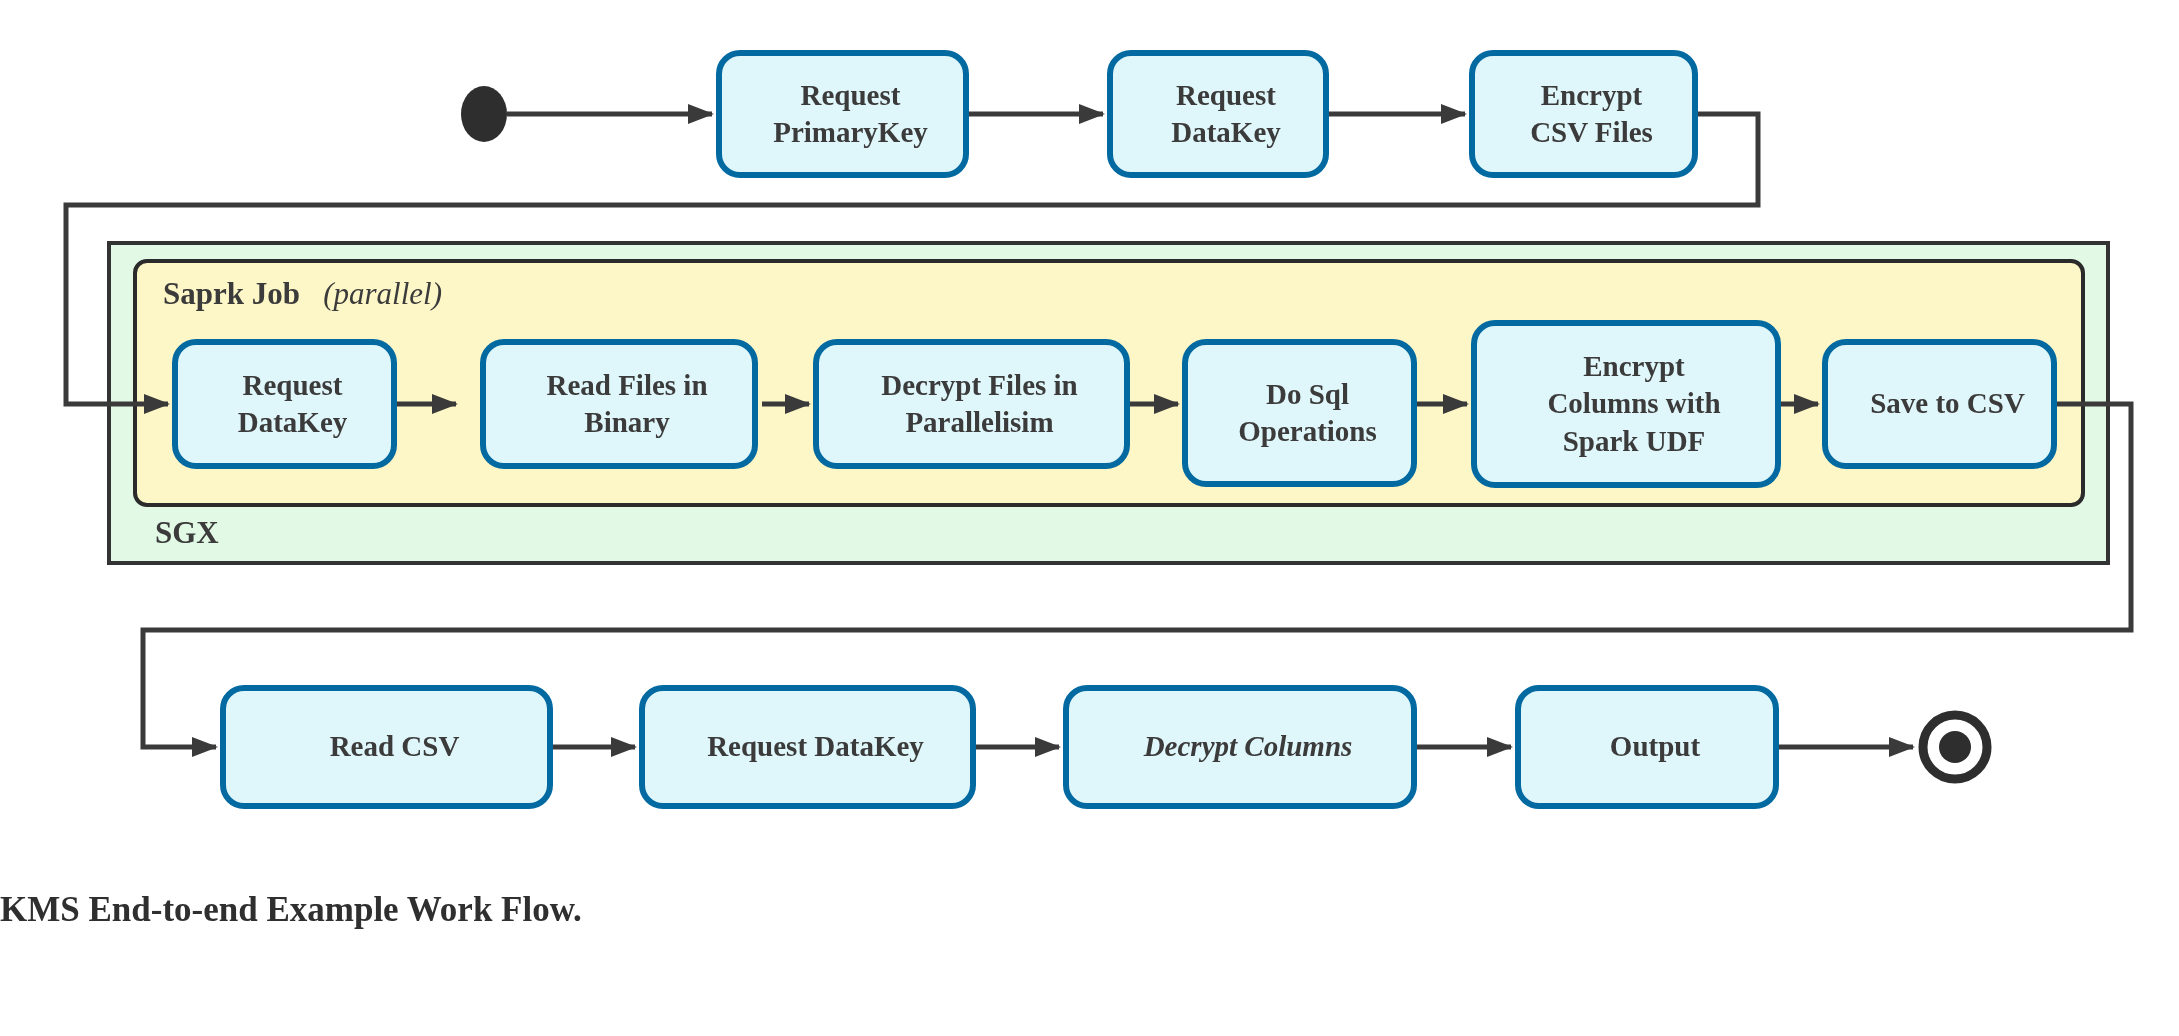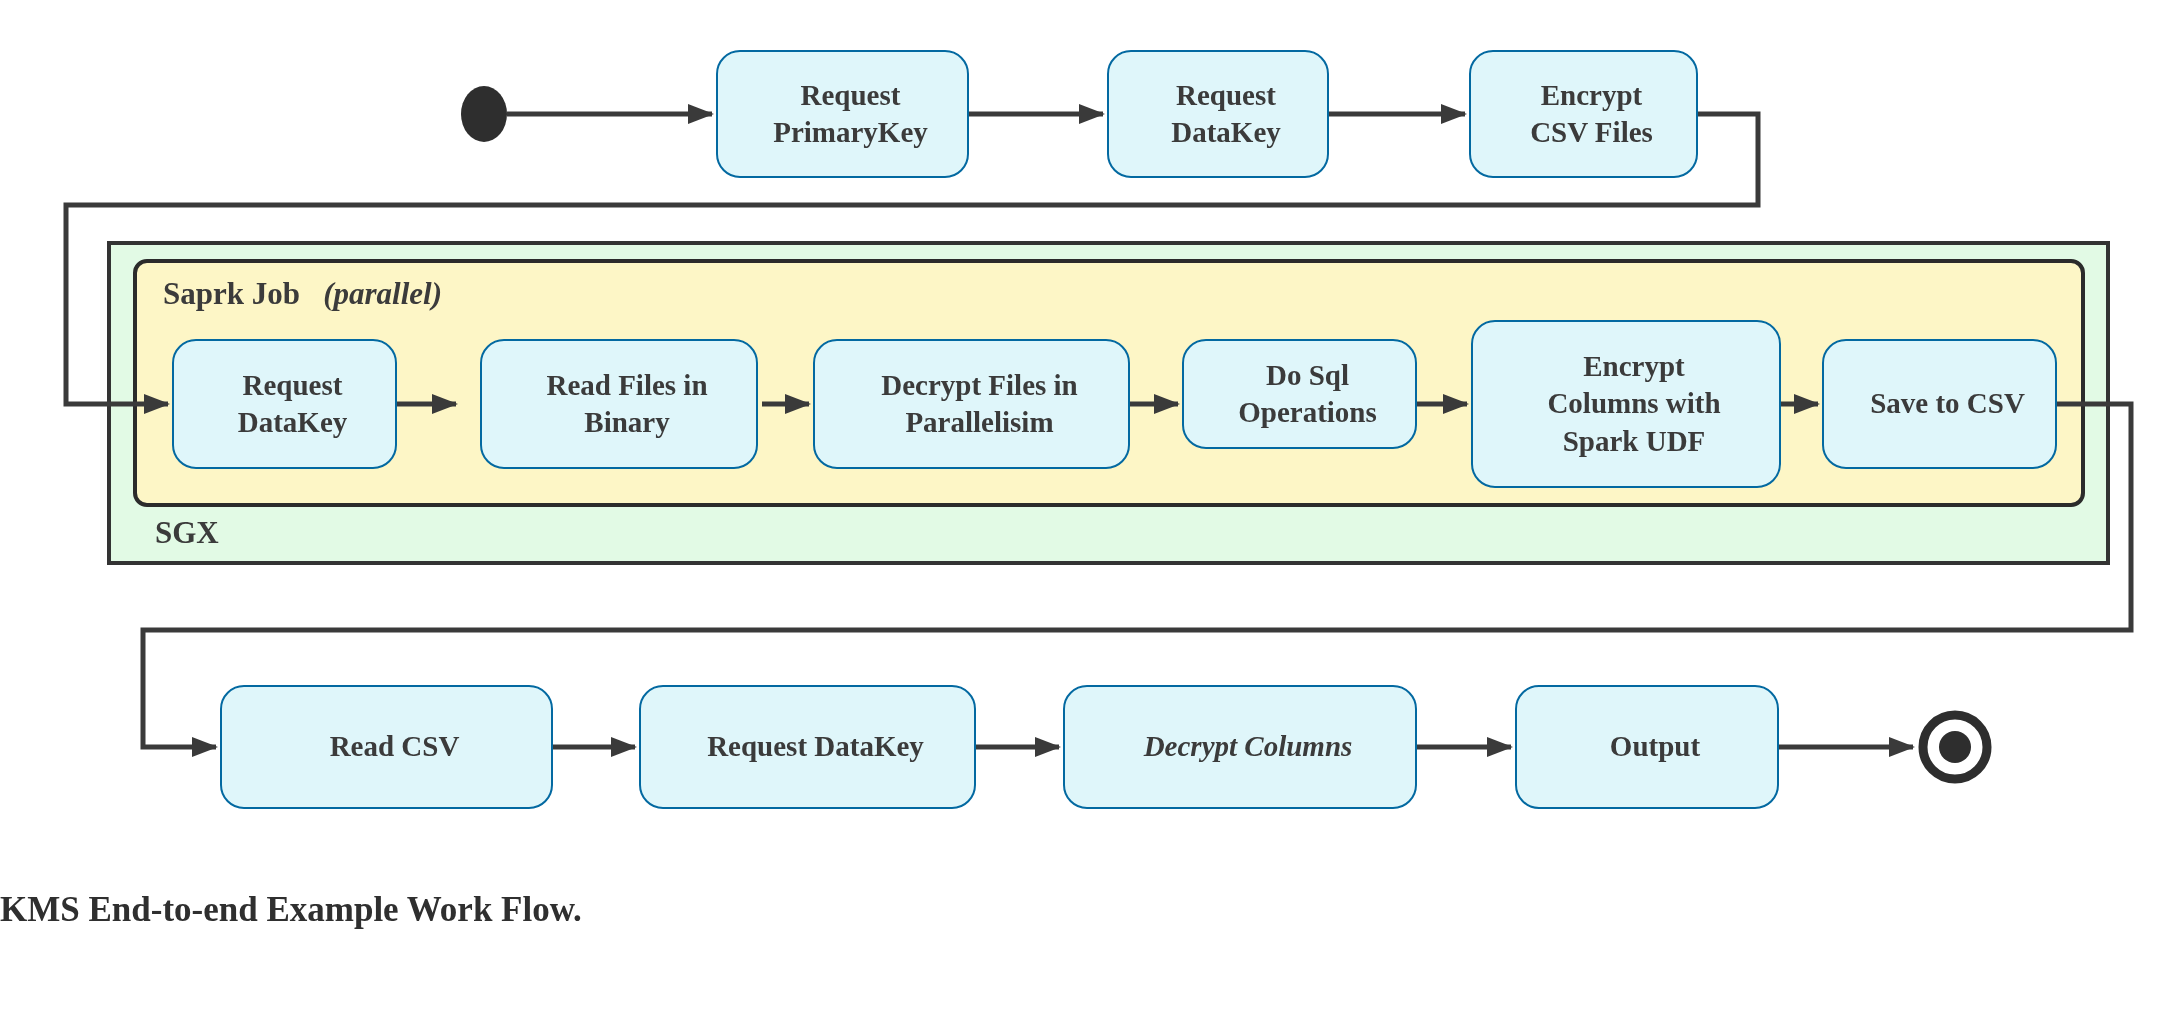--- a/index.html
+++ b/index.html
@@ -14,25 +14,25 @@
     position:absolute;left:107px;top:241px;width:2003px;height:324px;
     background:#e2fae5;border:4px solid #333333;box-sizing:border-box;
   }
   .container-yellow{
     position:absolute;left:133px;top:259px;width:1952px;height:248px;
     background:#fdf6c6;border:4px solid #2b2b2b;border-radius:14px;box-sizing:border-box;
   }
   .zone-label{
     position:absolute;color:#3b3b3b;font-size:31px;font-weight:bold;white-space:nowrap;
   }
-  .zone-label .qualifier{font-weight:bold;font-style:italic;}
+  .zone-label .qualifier{font-weight:normal;font-style:italic;}
   svg.wires{position:absolute;left:0;top:0;z-index:3;}
   .node{
     position:absolute;z-index:4;box-sizing:border-box;
-    background:#dff6fa;border:2px solid #0369a1;border-radius:24px;
+    background:#dff6fa;border:6px solid #0369a1;border-radius:24px;
     display:flex;align-items:center;justify-content:center;
     text-align:center;font-weight:bold;font-size:29px;line-height:1.28;
     color:#3b3b3b;white-space:pre-line;padding-left:16px;
   }
   .caption{
     position:absolute;left:0;top:890px;width:2179px;text-align:left;
     font-size:35px;font-weight:bold;color:#2f2f2f;
   }
 </style>
 </head>
@@ -90,21 +90,21 @@
 DataKey</div>
   <div class="node" style="left:1469px;top:50px;width:229px;height:128px;">Encrypt
 CSV Files</div>
 
   <div class="node" style="left:172px;top:339px;width:225px;height:130px;">Request
 DataKey</div>
   <div class="node" style="left:468px;top:339px;width:278px;height:130px;margin-left:12px;">Read Files in
 Binary</div>
   <div class="node" style="left:813px;top:339px;width:317px;height:130px;">Decrypt Files in
 Parallelisim</div>
-  <div class="node" style="left:1182px;top:339px;width:235px;height:110px;">Do Sql
+  <div class="node" style="left:1182px;top:339px;width:235px;height:148px;">Do Sql
 Operations</div>
   <div class="node" style="left:1471px;top:320px;width:310px;height:168px;">Encrypt
 Columns with
 Spark UDF</div>
   <div class="node" style="left:1822px;top:339px;width:235px;height:130px;">Save to CSV</div>
 
   <div class="node" style="left:220px;top:685px;width:333px;height:124px;text-align:center;">Read CSV</div>
   <div class="node" style="left:639px;top:685px;width:337px;height:124px;">Request DataKey</div>
   <div class="node" style="left:1063px;top:685px;width:354px;height:124px;font-style:italic;">Decrypt Columns</div>
   <div class="node" style="left:1515px;top:685px;width:264px;height:124px;font-family:Liberation Serif, serif;">Output</div>

